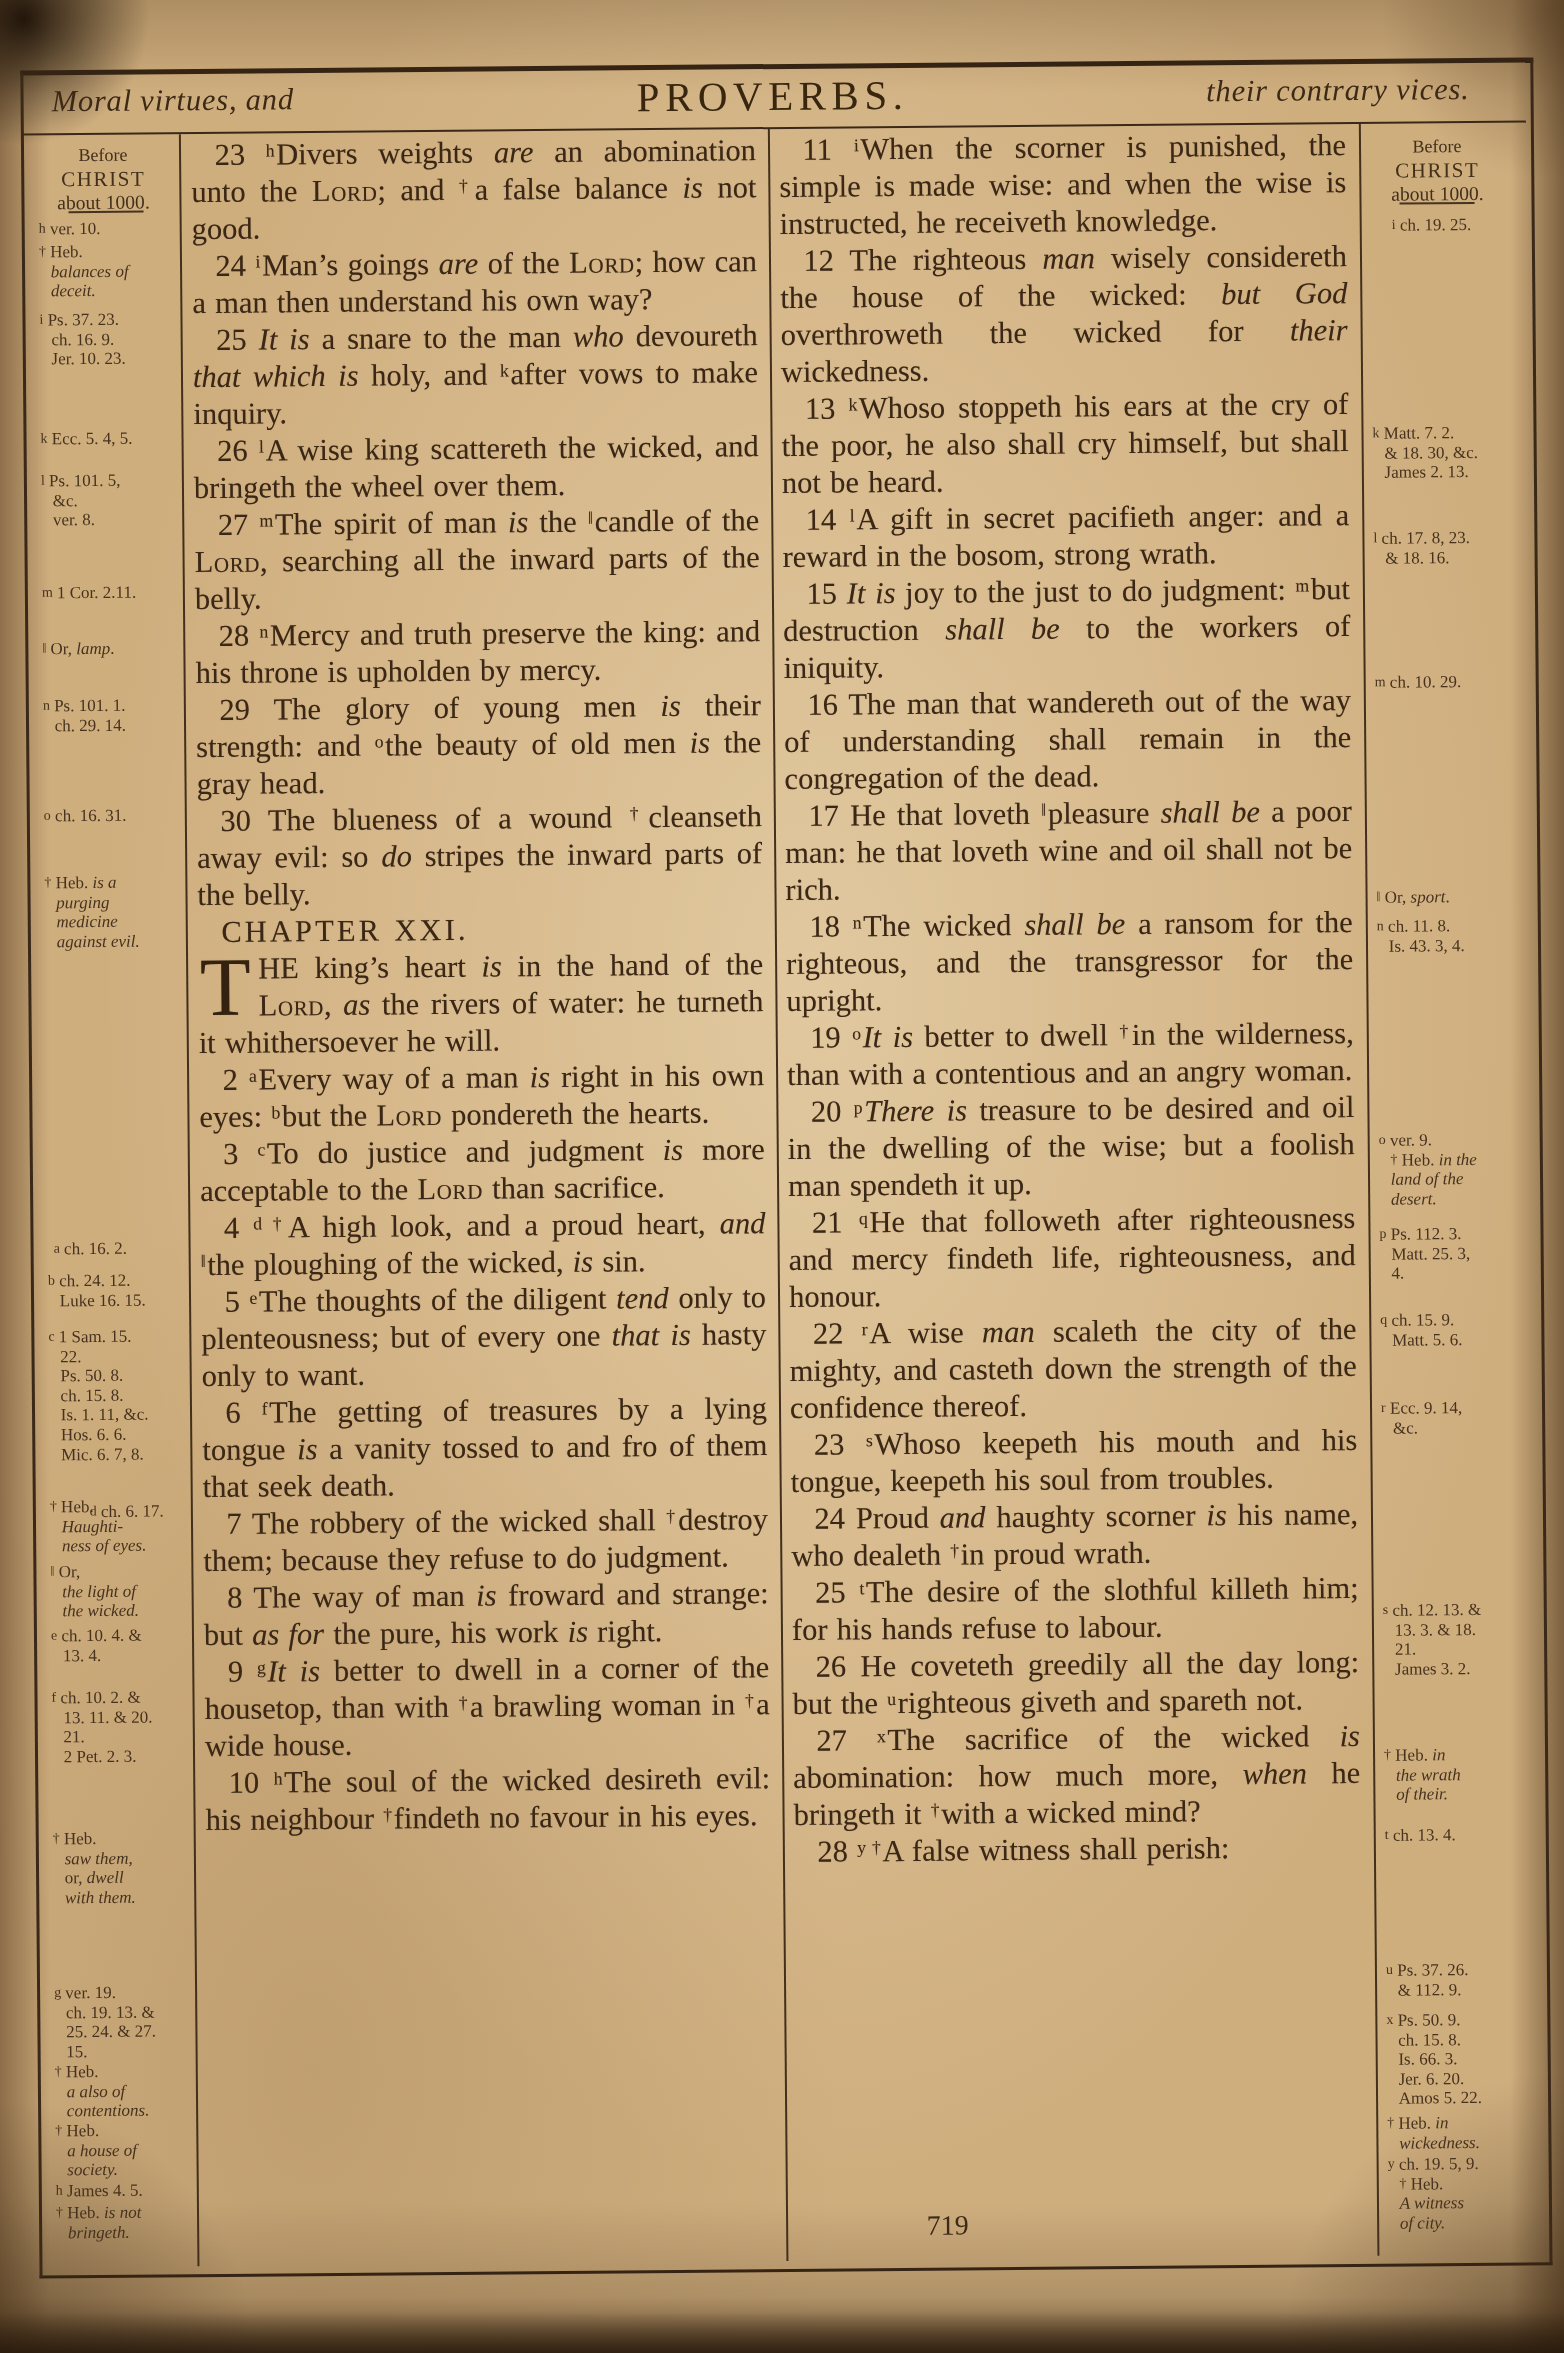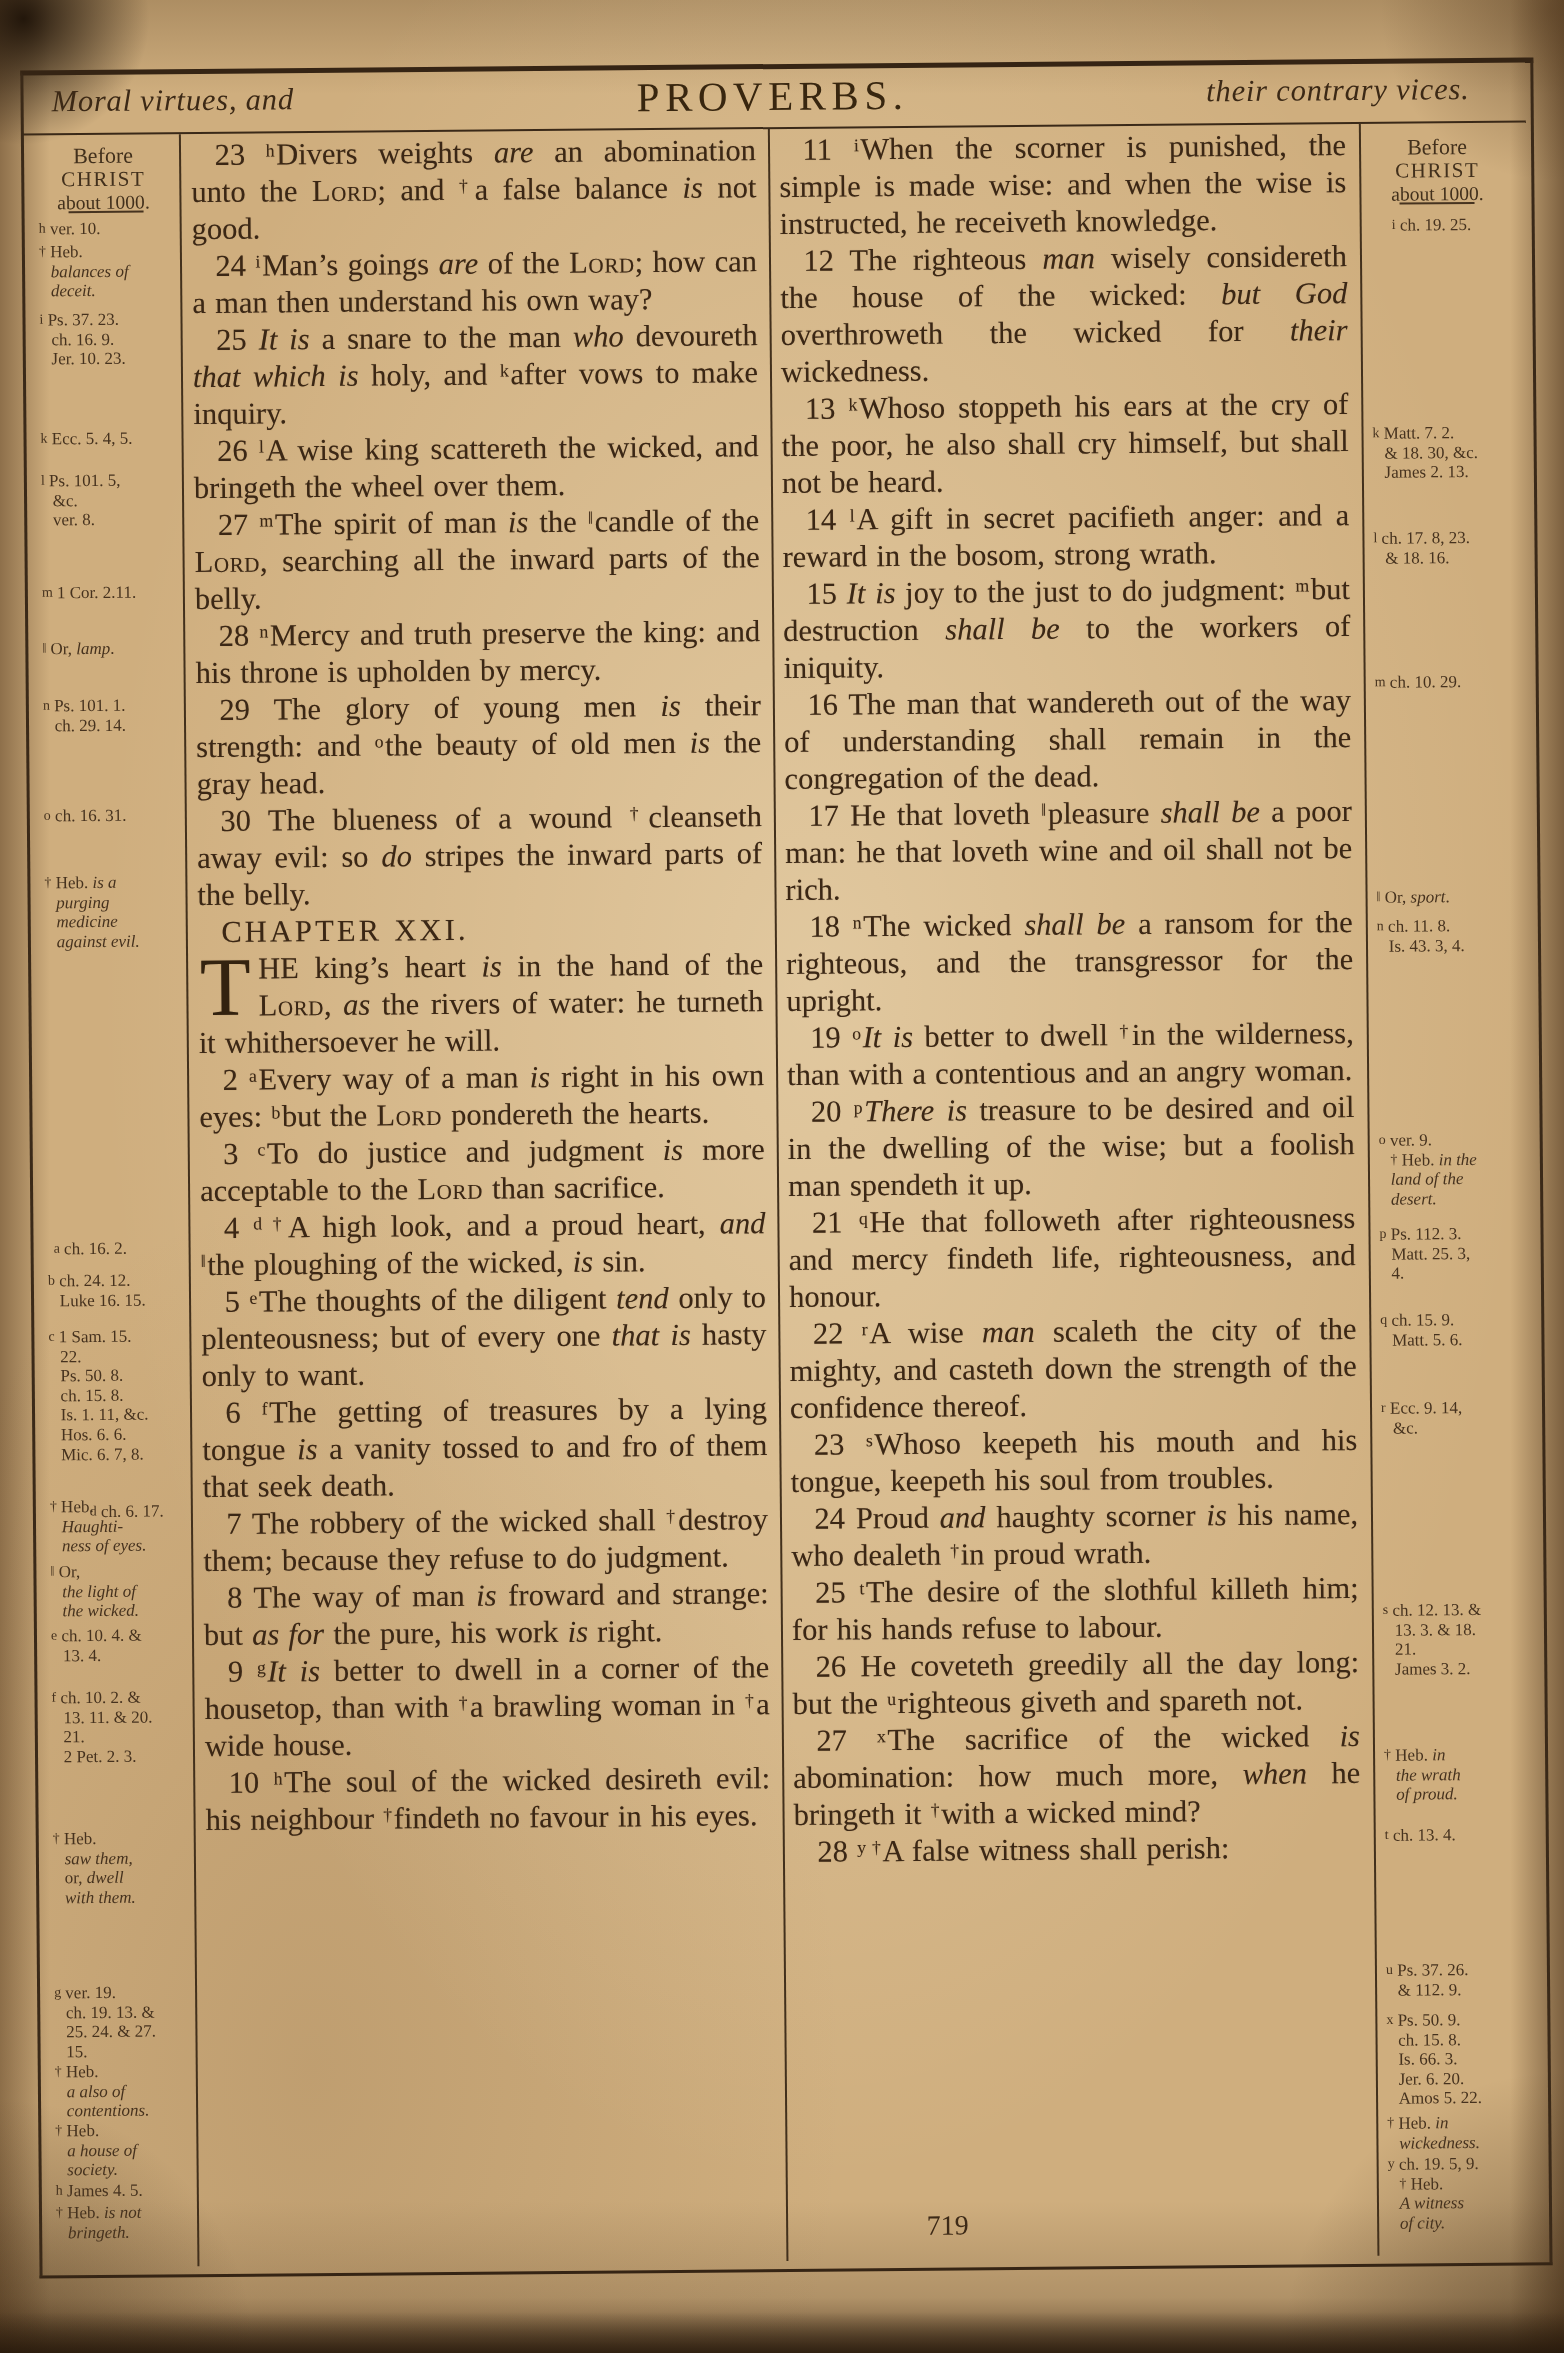--- a/index.html
+++ b/index.html
@@ -37,21 +37,21 @@
   .vrule.v3{left:1368px;}
   .mhead-rule{position:absolute;height:1.6px;background:#46331f;width:75px;}
 
   
   .hdr{position:absolute;white-space:nowrap;}
   .hdr-side{font-style:italic;font-size:30.5px;letter-spacing:0.8px;color:#3c2916;}
   .hdr-center{left:31px;top:72px;width:1502px;text-align:center;font-size:41px;letter-spacing:5.5px;color:#38260f;}
 
   
   .mhead{position:absolute;width:146px;text-align:center;line-height:23.5px;color:#42301c;}
-  .mhead .l1{display:block;font-size:22px;text-align:center;}
+  .mhead .l1{display:block;font-size:18px;text-align:center;}
   .mhead .l2{display:block;font-size:21px;letter-spacing:1.6px;}
   .mhead .l3{display:block;font-size:19.6px;}
   .mnote{position:absolute;width:142px;font-size:17px;line-height:19.6px;color:#46321e;
     padding-left:11.7px;text-indent:-11.7px;}
   .mnote sup{font-size:.82em;vertical-align:.12em;line-height:0;}
   .mnote i{font-style:italic;}
 
   
   .col{position:absolute;top:132px;}
   .col-left{left:200px;width:565px;}
@@ -129,21 +129,21 @@
   <div class="mnote" style="left:1379px;top:429px;"><sup>k</sup> Matt. 7. 2.<br>&amp; 18. 30, &amp;c.<br>James 2. 13.</div>
   <div class="mnote" style="left:1379px;top:534px;"><sup>l</sup> ch. 17. 8, 23.<br>&amp; 18. 16.</div>
   <div class="mnote" style="left:1379px;top:678px;"><sup>m</sup> ch. 10. 29.</div>
   <div class="mnote" style="left:1379px;top:845px;margin-top:48px;"><sup>‖</sup> Or, <i>sport</i>.</div>
   <div class="mnote" style="left:1379px;top:922px;"><sup>n</sup> ch. 11. 8.<br>Is. 43. 3, 4.</div>
   <div class="mnote" style="left:1379px;top:1136px;"><sup>o</sup> ver. 9.<br><sup>†</sup> Heb. <i>in the</i><br><i>land of the</i><br><i>desert.</i></div>
   <div class="mnote" style="left:1379px;top:1230px;"><sup>p</sup> Ps. 112. 3.<br>Matt. 25. 3,<br>4.</div>
   <div class="mnote" style="left:1379px;top:1316px;"><sup>q</sup> ch. 15. 9.<br>Matt. 5. 6.</div>
   <div class="mnote" style="left:1379px;top:1404px;"><sup>r</sup> Ecc. 9. 14,<br>&amp;c.</div>
   <div class="mnote" style="left:1379px;top:1606px;"><sup>s</sup> ch. 12. 13. &amp;<br>13. 3. &amp; 18.<br>21.<br>James 3. 2.</div>
-  <div class="mnote" style="left:1379px;top:1751px;"><sup>†</sup> Heb. <i>in</i><br><i>the wrath</i><br><i>of proud.</i></div>
+  <div class="mnote" style="left:1379px;top:1751px;"><sup>†</sup> Heb. <i>in</i><br><i>the wrath</i><br><i>of their.</i></div>
   <div class="mnote" style="left:1379px;top:1831px;"><sup>t</sup> ch. 13. 4.</div>
   <div class="mnote" style="left:1379px;top:1966px;"><sup>u</sup> Ps. 37. 26.<br>&amp; 112. 9.</div>
   <div class="mnote" style="left:1379px;top:2016px;"><sup>x</sup> Ps. 50. 9.<br>ch. 15. 8.<br>Is. 66. 3.<br>Jer. 6. 20.<br>Amos 5. 22.</div>
   <div class="mnote" style="left:1379px;top:2119px;"><sup>†</sup> Heb. <i>in</i><br><i>wickedness.</i></div>
   <div class="mnote" style="left:1379px;top:2160px;"><sup>y</sup> ch. 19. 5, 9.<br><sup>†</sup> Heb.<br><i>A witness</i><br><i>of city.</i></div>
 
   <div class="col col-left">
     <p class="verse">23 <sup>h</sup>Divers weights <i>are</i> an abomination unto the <span class="sc">Lord</span>; and <sup>†</sup>a false balance <i>is</i> not good.</p>
     <p class="verse">24 <sup>i</sup>Man’s goings <i>are</i> of the <span class="sc">Lord</span>; how can a man then understand his own way?</p>
     <p class="verse">25 <i>It is</i> a snare to the man <i>who</i> devoureth <i>that which is</i> holy, and <sup>k</sup>after vows to make inquiry.</p>

